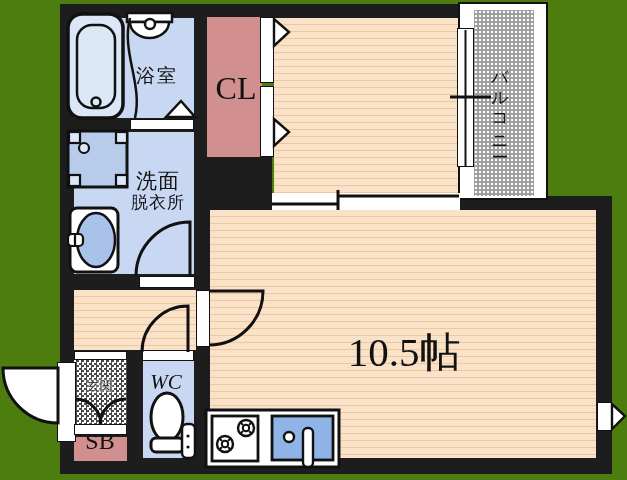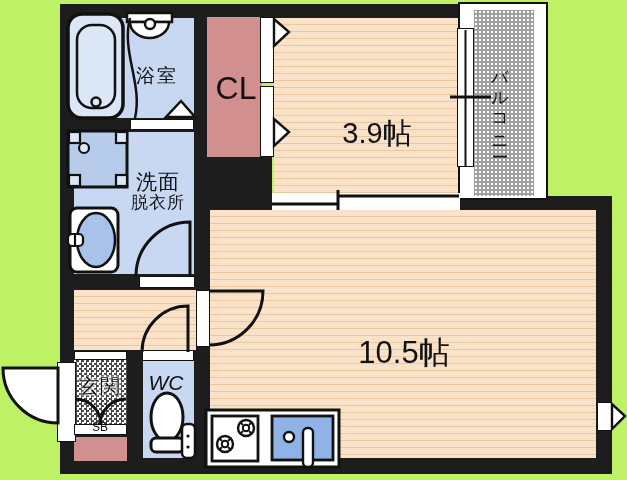--- a/index.html
+++ b/index.html
@@ -1,17 +1,17 @@
 <!DOCTYPE html>
 <html><head>
 <meta charset="utf-8">
 <style>
   html,body{margin:0;padding:0;background:#fff;}
-  .stage{position:relative;width:627px;height:480px;background:#bef264;overflow:hidden;
-         font-family:Liberation Sans, sans-serif;color:#111;}
+  .stage{position:relative;width:627px;height:480px;background:#4d7c0f;overflow:hidden;
+         font-family:Liberation Serif, serif;color:#111;}
   .wall{position:absolute;background:#1d1d1d;}
   .floor{position:absolute;}
   .wet{background:#c9d8f2;}
   .salmon{background:#d28f8f;}
   .stripes{background:repeating-linear-gradient(180deg,#f9e2c7 0 6px,#ecc8a1 6px 7px);}
   .checker{background:#fff;background-image:repeating-conic-gradient(#4a4a4a 0% 25%,rgba(0,0,0,0) 0% 50%);background-size:5px 5px;}
   .white{position:absolute;background:#fff;border:1.5px solid #111;box-sizing:border-box;}
   .plain{border:none;}
   .balc-outer{position:absolute;background:#fff;border:2px solid #111;box-sizing:border-box;}
   .balc-floor{position:absolute;background:#a0a0a0;background-image:radial-gradient(#fff .8px,rgba(0,0,0,0) .9px);background-size:4px 4px;}
@@ -163,20 +163,19 @@
       <line x1="450" y1="97" x2="491" y2="97" stroke-width="3"></line>
     </g>
 
     <polygon points="612,404 612,429 625,416" fill="#fff" stroke="#111" stroke-width="2.4"></polygon>
   </svg>
 
   <div class="lbl" style="left:157px;top:75px;font-size:19px;letter-spacing:2px;">浴室</div>
   <div class="lbl" style="left:158px;top:181px;font-size:21px;letter-spacing:1px;">洗面</div>
   <div class="lbl" style="left:158px;top:202px;font-size:17px;letter-spacing:1px;">脱衣所</div>
   <div class="lbl" style="left:236px;top:88px;font-size:32px;">CL</div>
-  <div class="lbl" style="left:377px;top:133px;font-size:29px;">3.9帖</div>
   <div class="lbl vert" style="left:500px;top:104px;font-size:17px;">バルコニー</div>
-  <div class="lbl" style="left:404px;top:352px;font-size:31px;">10.5帖</div>
-  <div class="lbl halo" style="left:100px;top:386px;font-size:20px;letter-spacing:1px;">玄関</div>
+  <div class="lbl" style="left:404px;top:352px;font-size:41px;">10.5帖</div>
+  <div class="lbl halo" style="left:100px;top:386px;font-size:12px;letter-spacing:1px;">玄関</div>
   <div class="lbl" style="left:166px;top:382px;font-size:21px;font-style:italic;">WC</div>
-  <div class="lbl" style="left:100px;top:427px;font-size:12px;">SB</div>
+  <div class="lbl" style="left:100px;top:441px;font-size:24px;">SB</div>
 
 </div>
 
 </body></html>

